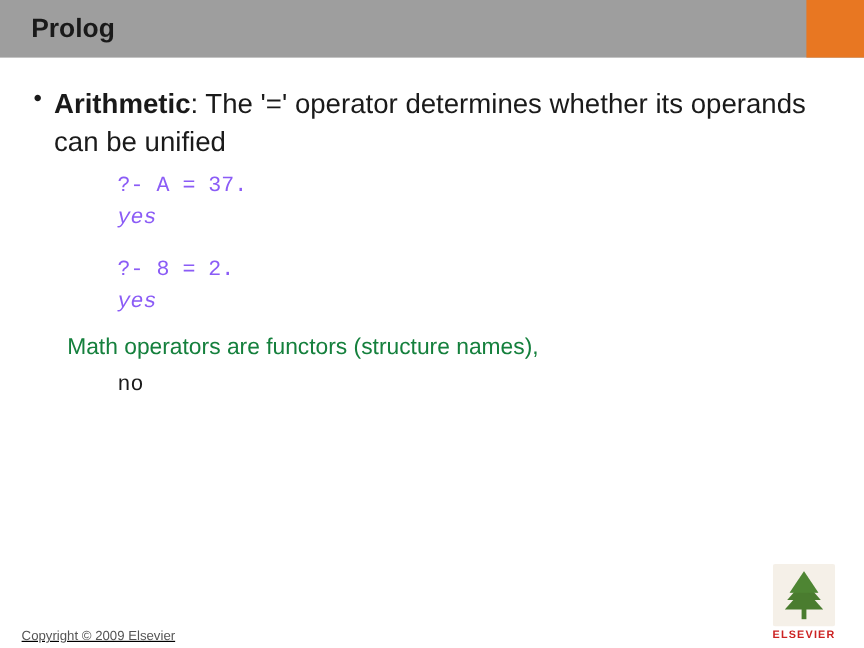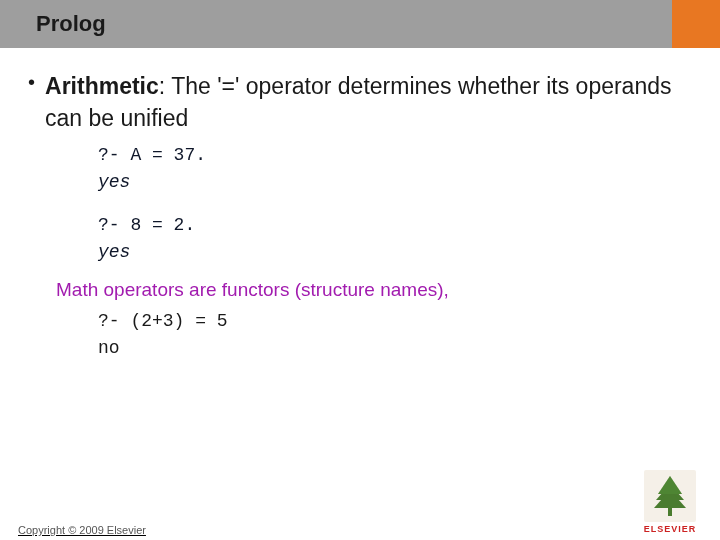--- a/index.html
+++ b/index.html
@@ -13,21 +13,21 @@
       height: 540px;
       background: #ffffff;
       font-family: Arial, Helvetica, sans-serif;
       overflow: hidden;
       position: relative;
     }
 
     
     .header {
       background: #9e9e9e;
-      padding: 10px 36px;
+      padding: 10px 26px;
       display: flex;
       align-items: center;
       height: 48px;
     }
 
     .header-title {
       font-size: 22px;
       font-weight: bold;
       color: #1a1a1a;
     }
@@ -67,33 +67,33 @@
       line-height: 1.4;
     }
 
     .text-block strong {
       font-weight: bold;
     }
 
     .code-block {
       font-family: 'Courier New', Courier, monospace;
       font-size: 18px;
-      color: #0f172a;
+      color: #8b5cf6;
       margin-left: 70px;
       margin-top: 6px;
       line-height: 1.5;
     }
 
     .code-block .italic {
       font-style: italic;
     }
 
     .math-text {
       font-size: 19px;
-      color: #a21caf;
+      color: #15803d;
       margin-left: 28px;
       margin-top: 10px;
       line-height: 1.45;
     }
 
     .code-block2 {
       font-family: 'Courier New', Courier, monospace;
       font-size: 18px;
       color: #1a1a1a;
       margin-left: 70px;
@@ -171,21 +171,20 @@
   <div class="code-block" style="margin-top: 16px;">
     <div>?- 8 = 2.</div>
     <div class="italic">yes</div>
   </div>
 
   <div class="math-text">
     <div>Math operators are functors (structure names),</div>
   </div>
 
   <div class="code-block2">
-    <div>?- (2+3) = 5</div>
     <div class="italic">no</div>
   </div>
 
 </div>
 
 <div class="footer">
   <span class="copyright">Copyright © 2009 Elsevier</span>
 </div>
 
 <div class="elsevier-logo">

